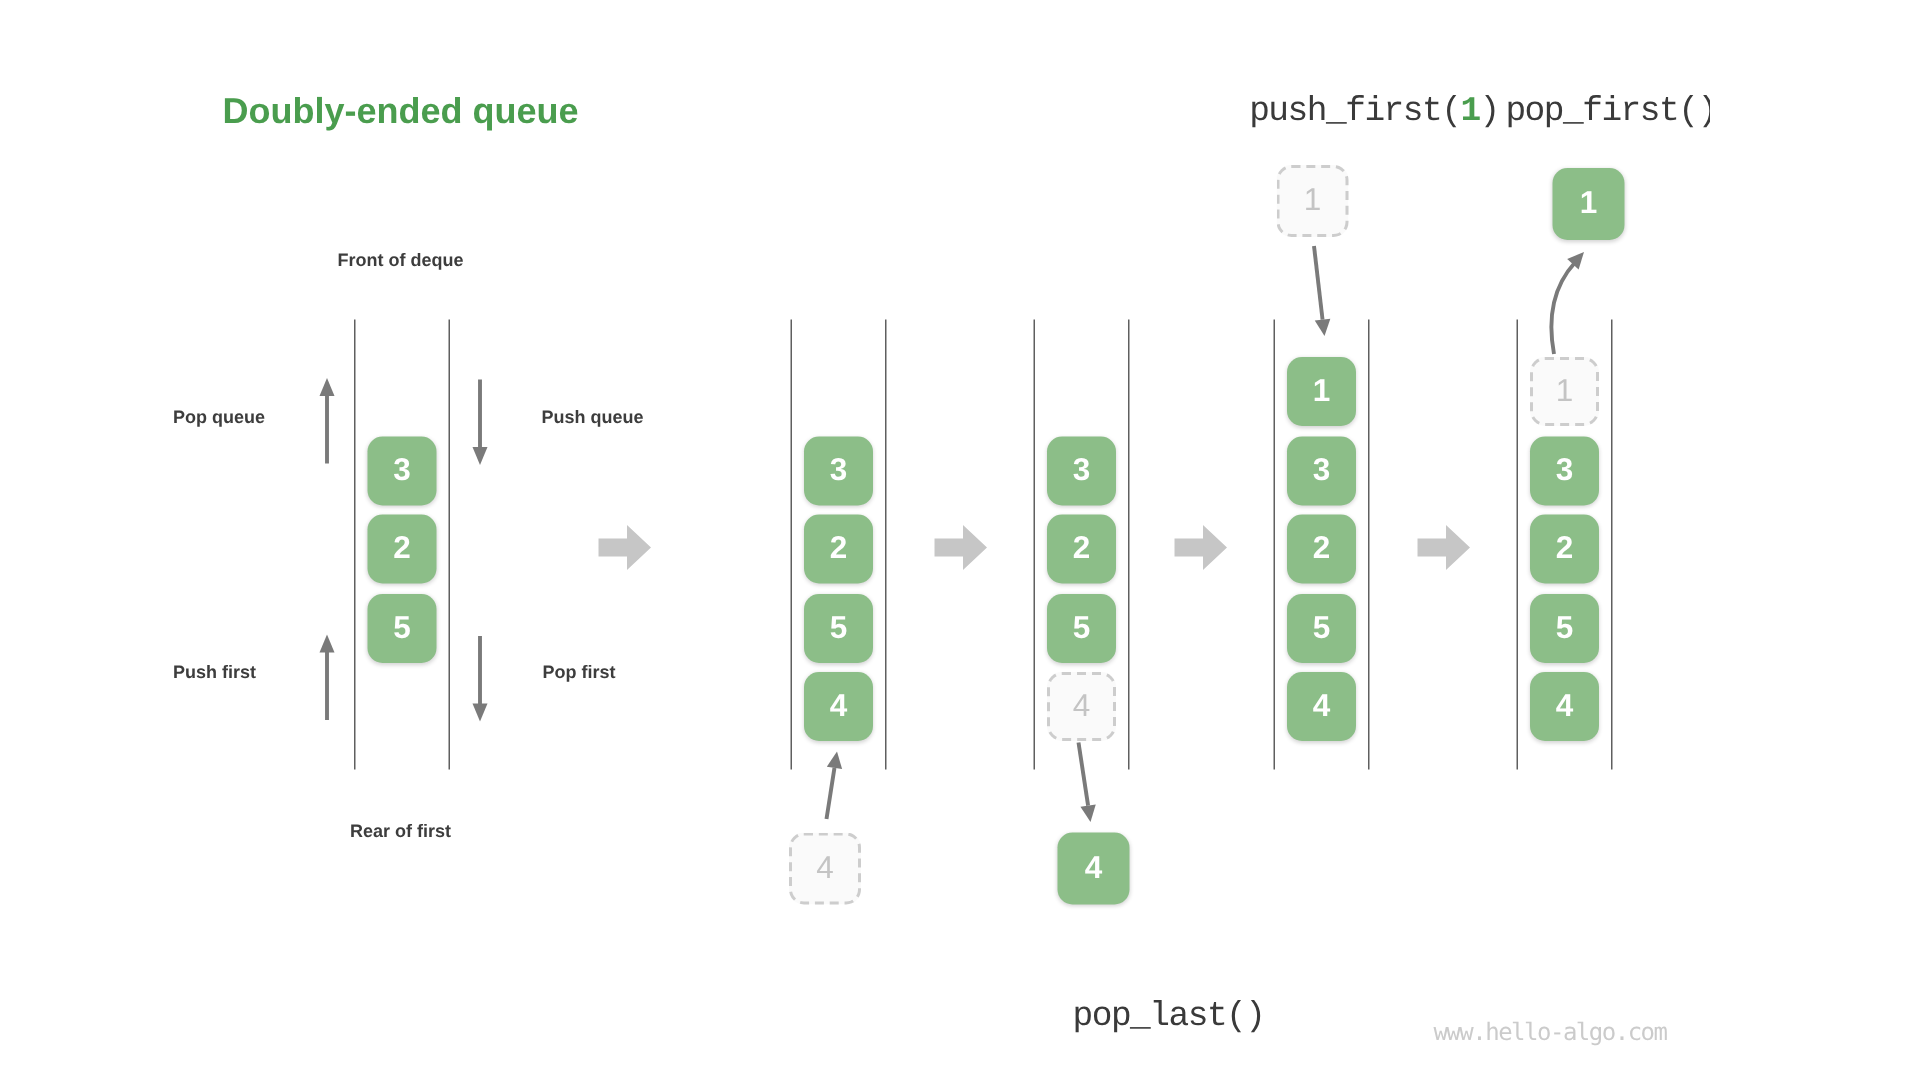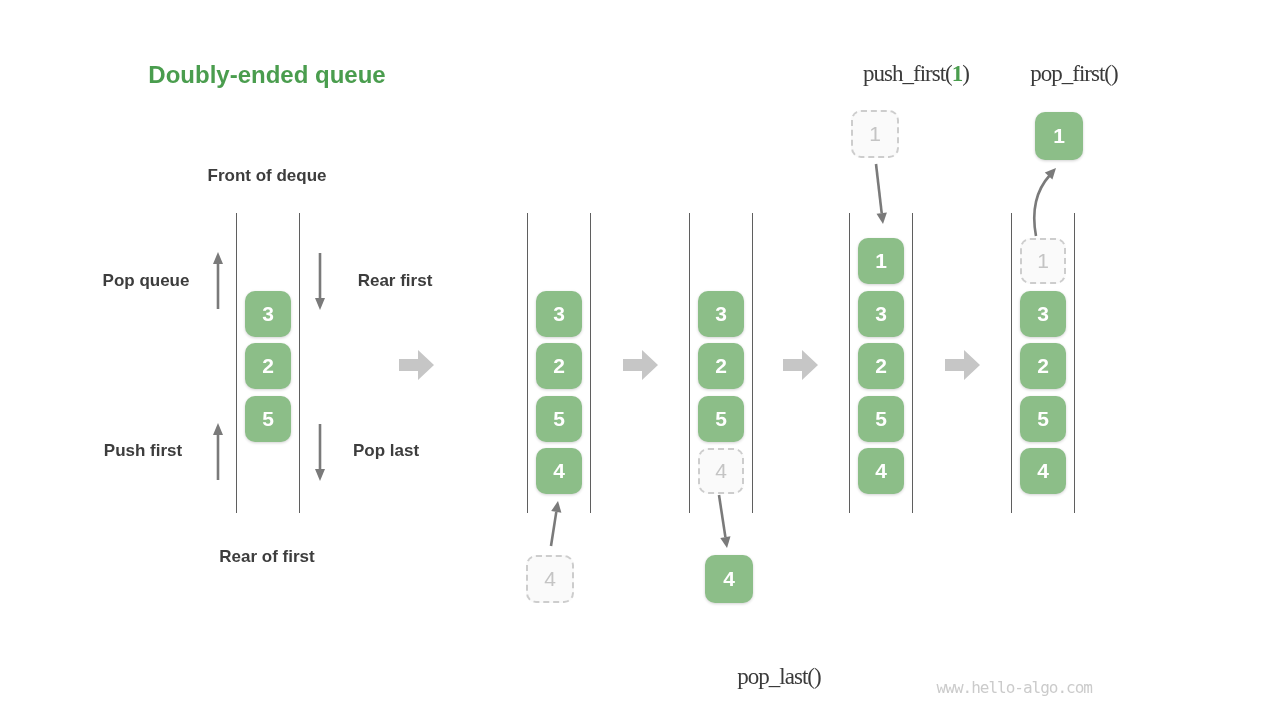--- a/index.html
+++ b/index.html
@@ -9,21 +9,21 @@
   }
   .abs{position:absolute;}
   
   .title{
     position:absolute;left:267px;top:54px;transform:translateX(-50%);
     text-align:center;color:#4a9d4e;font-size:24px;font-weight:bold;line-height:41px;white-space:nowrap;
   }
   
   .lbl{
     position:absolute;transform:translateX(-50%);color:#3d3d3d;
-    font-size:17px;font-weight:bold;white-space:nowrap;
+    font-size:12px;font-weight:bold;white-space:nowrap;
   }
   
   .queue{position:absolute;top:213px;width:64px;height:300px;}
   .rail{position:absolute;top:0;width:1px;height:300px;background:#5f5f5f;}
   .rail.left{left:0;}
   .rail.right{left:63px;}
   .cell{
     position:absolute;left:9px;width:46px;height:46px;border-radius:10px;
     background:#8cbe88;color:#ffffff;font-size:21px;font-weight:bold;
     line-height:46px;text-align:center;box-shadow:0 1px 3px rgba(0,0,0,.18);
@@ -39,48 +39,48 @@
     background:#8cbe88;color:#ffffff;font-size:21px;font-weight:bold;
     line-height:48px;text-align:center;box-shadow:0 1px 3px rgba(0,0,0,.18);
   }
   .ext.ghost{
     box-sizing:border-box;background:#fafafa;border:2px dashed #cdcdcd;
     color:#c4c4c4;line-height:44px;font-weight:500;box-shadow:none;
   }
   
   .op{
     position:absolute;transform:translateX(-50%);white-space:nowrap;
-    font-family:Liberation Serif, serif;font-size:23px;color:#3a3a3a;letter-spacing:-1px;
+    font-family:Liberation Mono, monospace;font-size:23px;color:#3a3a3a;letter-spacing:-1px;
   }
   .op .arg{color:#4a9d4e;font-weight:bold;}
   .watermark{
-    position:absolute;right:48px;top:678px;
+    position:absolute;right:29px;top:678px;
     font-family:"DejaVu Sans Mono",monospace;font-size:16px;color:#cbcbcb;letter-spacing:-1px;text-align:right;
   }
   svg line{stroke:#7a7a7a;stroke-width:2.6px;}
   svg .head{fill:#7a7a7a;}
   svg .block{fill:#c6c6c6;}
   svg .curve{fill:none;stroke:#7a7a7a;stroke-width:2.6px;}
 </style>
 </head>
 <body>
 
 <div class="canvas">
 
   <div class="title">
     <div>Doubly-ended queue</div>
   </div>
 
   <div class="lbl" style="left:267px;top:166px">Front of deque</div>
   <div class="lbl" style="left:267px;top:547px">Rear of first</div>
 
   <div class="lbl" style="left:146px;top:271px">Pop queue</div>
-  <div class="lbl" style="left:395px;top:271px">Rear first</div>
+  <div class="lbl" style="left:395px;top:271px">Push queue</div>
   <div class="lbl" style="left:143px;top:441px">Push first</div>
-  <div class="lbl" style="left:386px;top:441px">Pop last</div>
+  <div class="lbl" style="left:386px;top:441px">Pop first</div>
 
   <svg class="abs" style="left:211px;top:249px" width="14" height="64">
     <line x1="7" y1="60" x2="7" y2="13"></line>
       <polygon class="head" points="7,3 2,15 12,15"></polygon>
   </svg>
   <svg class="abs" style="left:313px;top:249px" width="14" height="64">
     <line x1="7" y1="4" x2="7" y2="51"></line>
       <polygon class="head" points="7,61 2,49 12,49"></polygon>
   </svg>
   <svg class="abs" style="left:211px;top:420px" width="14" height="64">

